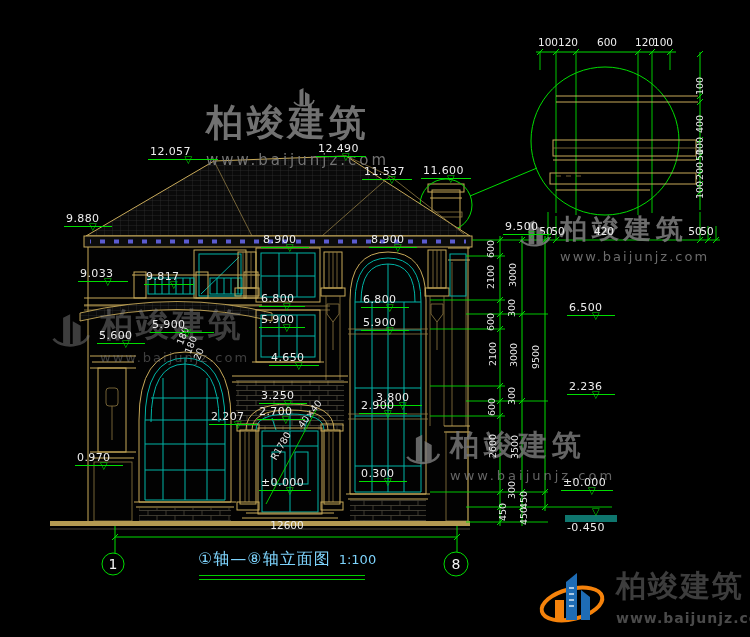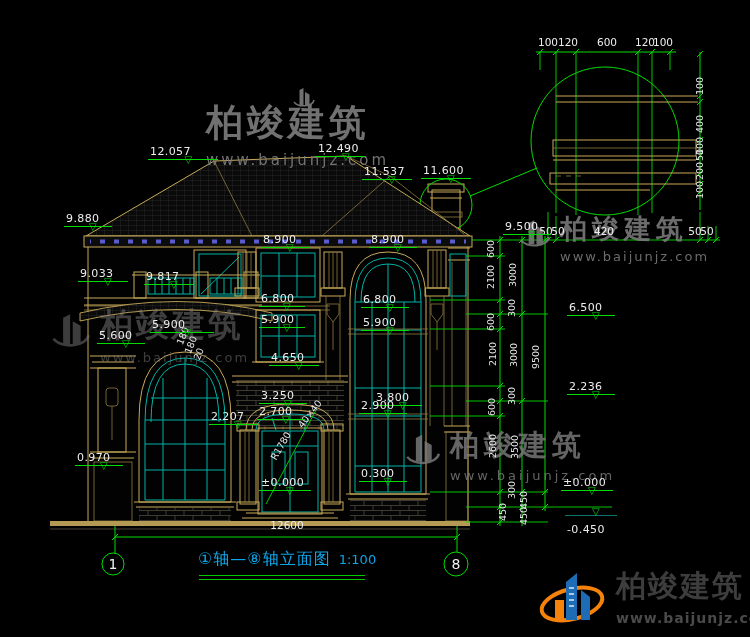--- a/index.html
+++ b/index.html
@@ -10,21 +10,21 @@
   .tan2{stroke:#8f7a42;fill:none;stroke-width:0.8;}
   .teal{stroke:#00b4a6;fill:none;stroke-width:1;}
   .grn{stroke:#00dd00;fill:none;stroke-width:1;}
   .grnt{stroke:#00dd00;fill:none;stroke-width:0.9;}
 
   #overlay{position:absolute;left:0;top:0;width:750px;height:637px;}
   .elev{position:absolute;z-index:6;}
   .etxt{display:block;color:#ededed;font-size:11px;line-height:12px;letter-spacing:0.4px;
         padding:0 2px 1px;border-bottom:1px solid #00dd00;white-space:nowrap;}
   .etri{position:absolute;top:9px;left:52%;color:#00dd00;font-size:10px;line-height:10px;}
-  .elev.flip .etxt{border-bottom:none;border-top:1px solid #0f766e;padding-top:8px;}
+  .elev.flip .etxt{border-bottom:none;border-top:7px solid #0f766e;padding-top:0;}
   .elev.flip .etri{top:-8px;}
   .rdim{position:absolute;color:#e8e8e8;font-size:9.5px;line-height:10px;white-space:nowrap;z-index:5;}
   .hdim{position:absolute;color:#ededed;font-size:10.5px;line-height:11px;transform:translateX(-50%);
         white-space:nowrap;z-index:5;}
   .axn{position:absolute;color:#f2f2f2;font-size:14px;transform:translate(-50%,-50%);z-index:6;}
 
   .wm{position:absolute;color:#7b7b7b;z-index:4;display:flex;align-items:flex-start;gap:8px;}
   .wm .tx .cn{font-weight:bold;white-space:nowrap;}
   .wm .tx .url{white-space:nowrap;}
   #wm1{left:206px;top:98px;opacity:.92;display:block;}
@@ -40,21 +40,21 @@
   #wm3 .cn{font-size:27px;letter-spacing:5px;}
   #wm3 .url{font-size:13px;letter-spacing:2px;margin-top:2px;}
   #wm4{left:404px;top:426px;opacity:.82;}
   #wm4 .wicon{width:38px;height:46px;}
   #wm4 .cn{font-size:29px;letter-spacing:5px;}
   #wm4 .url{font-size:13px;letter-spacing:3px;margin-top:2px;}
   #wm5{left:536px;top:566px;opacity:1;color:#3d3d3d;}
   #wm5 .cn{font-size:30px;letter-spacing:2px;color:#3d3d3d;}
   #wm5 .url{font-size:14px;letter-spacing:1px;color:#4a4a4a;font-weight:bold;margin-top:3px;}
 
-  #titleblock{position:absolute;left:198px;top:549px;z-index:6;color:#0ea5e9;}
+  #titleblock{position:absolute;left:198px;top:549px;z-index:6;color:#7dd3fc;}
   #titleblock .t{font-size:16px;letter-spacing:1px;white-space:nowrap;}
   #titleblock .s{font-size:13px;margin-left:8px;}
   .tul{position:absolute;left:199px;height:0;border-top:1.5px solid #00cc00;width:166px;z-index:6;}
 </style>
 </head>
 <body>
 
 <div id="stage">
 
 <svg id="cad" width="750" height="637" viewBox="0 0 750 637">

